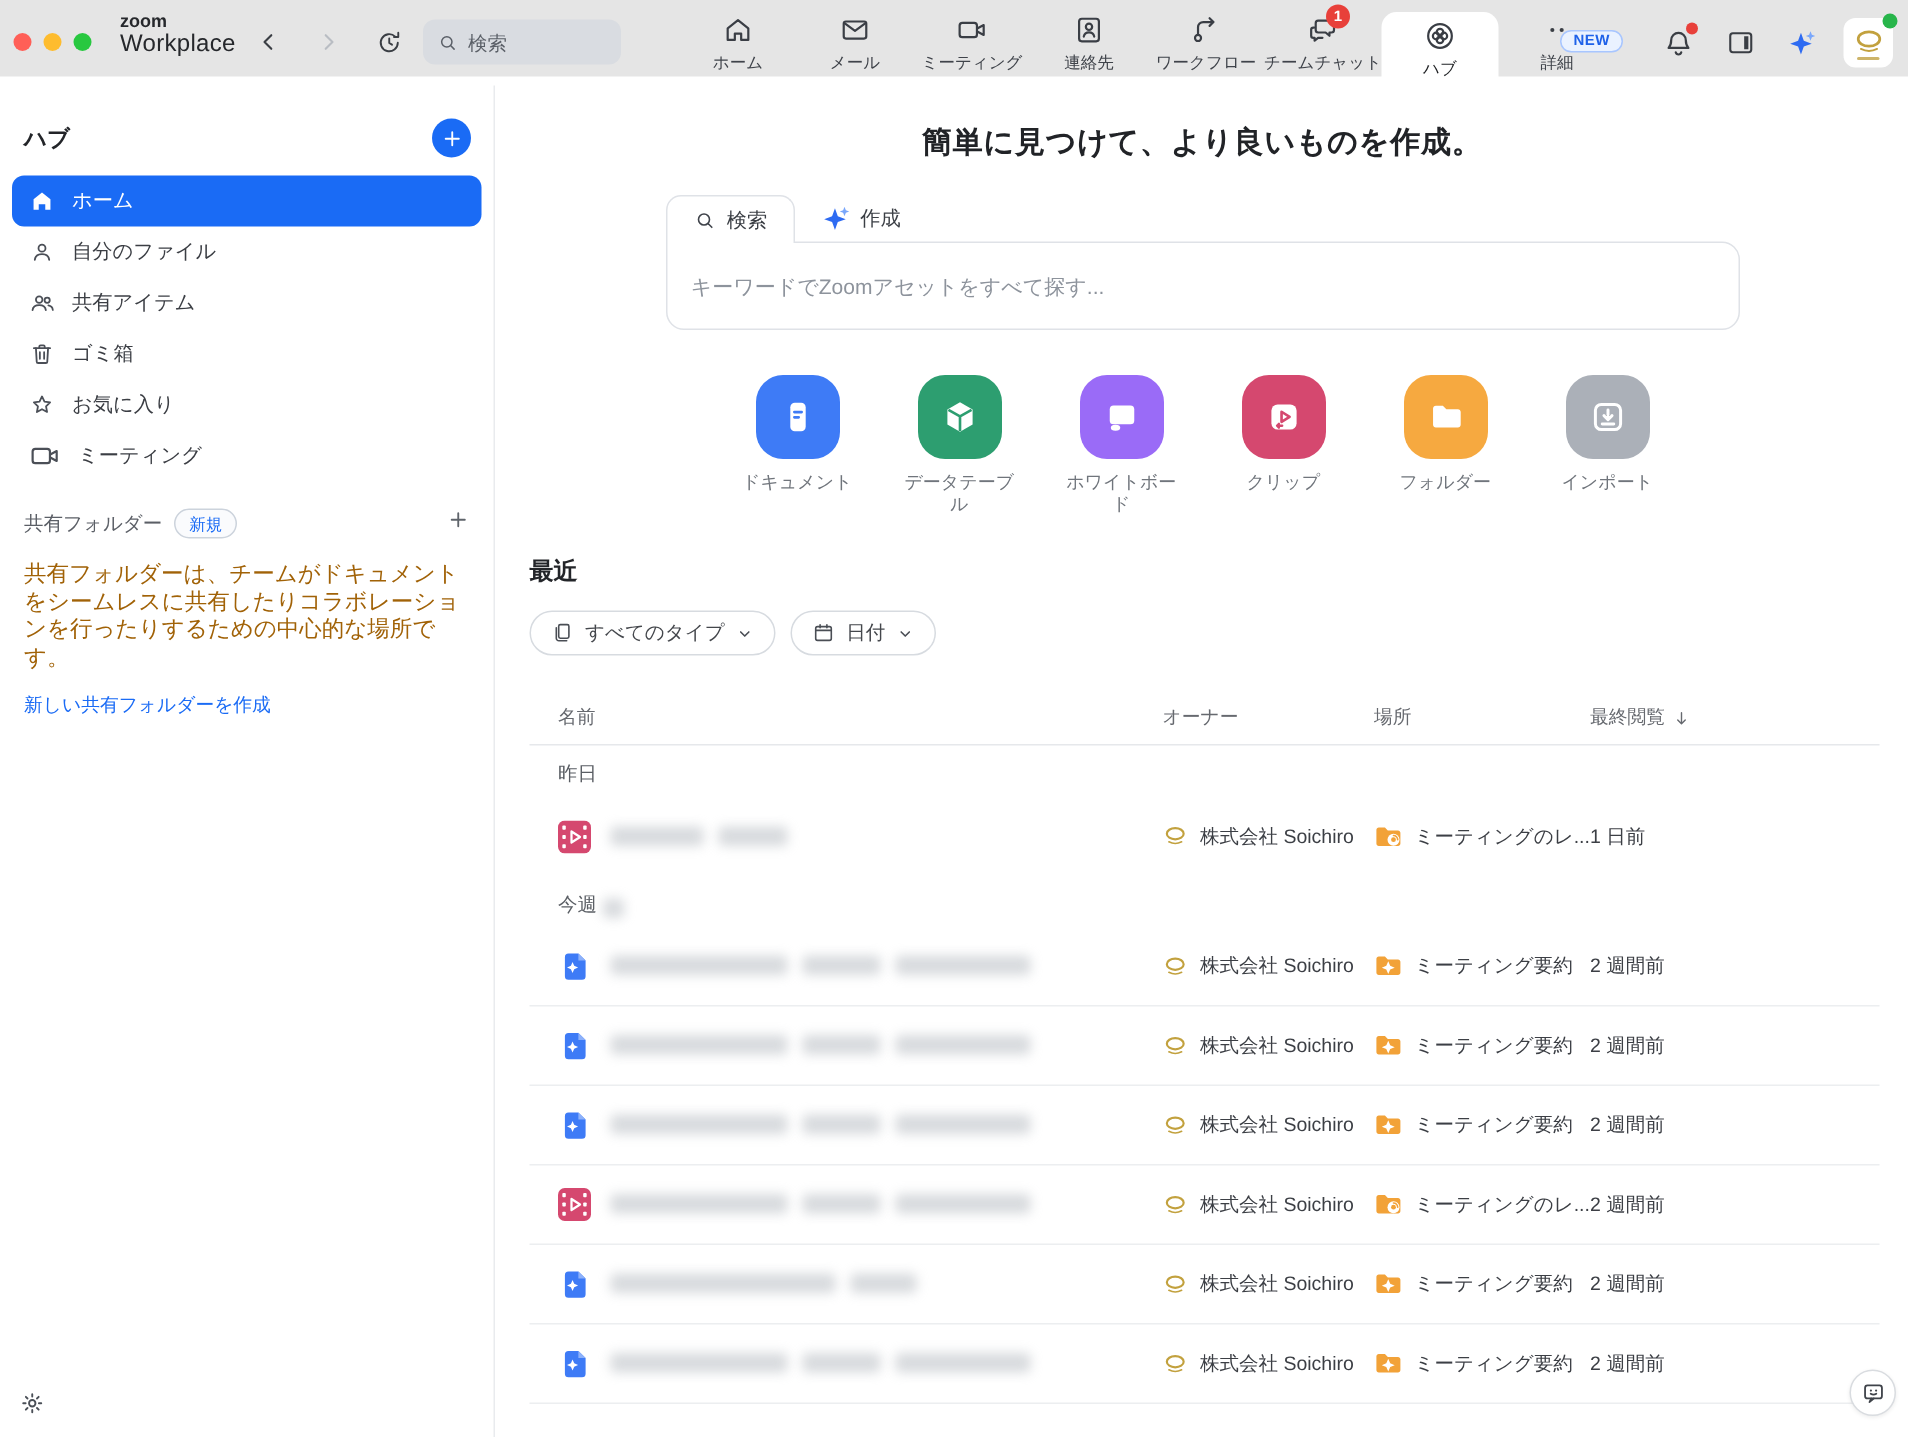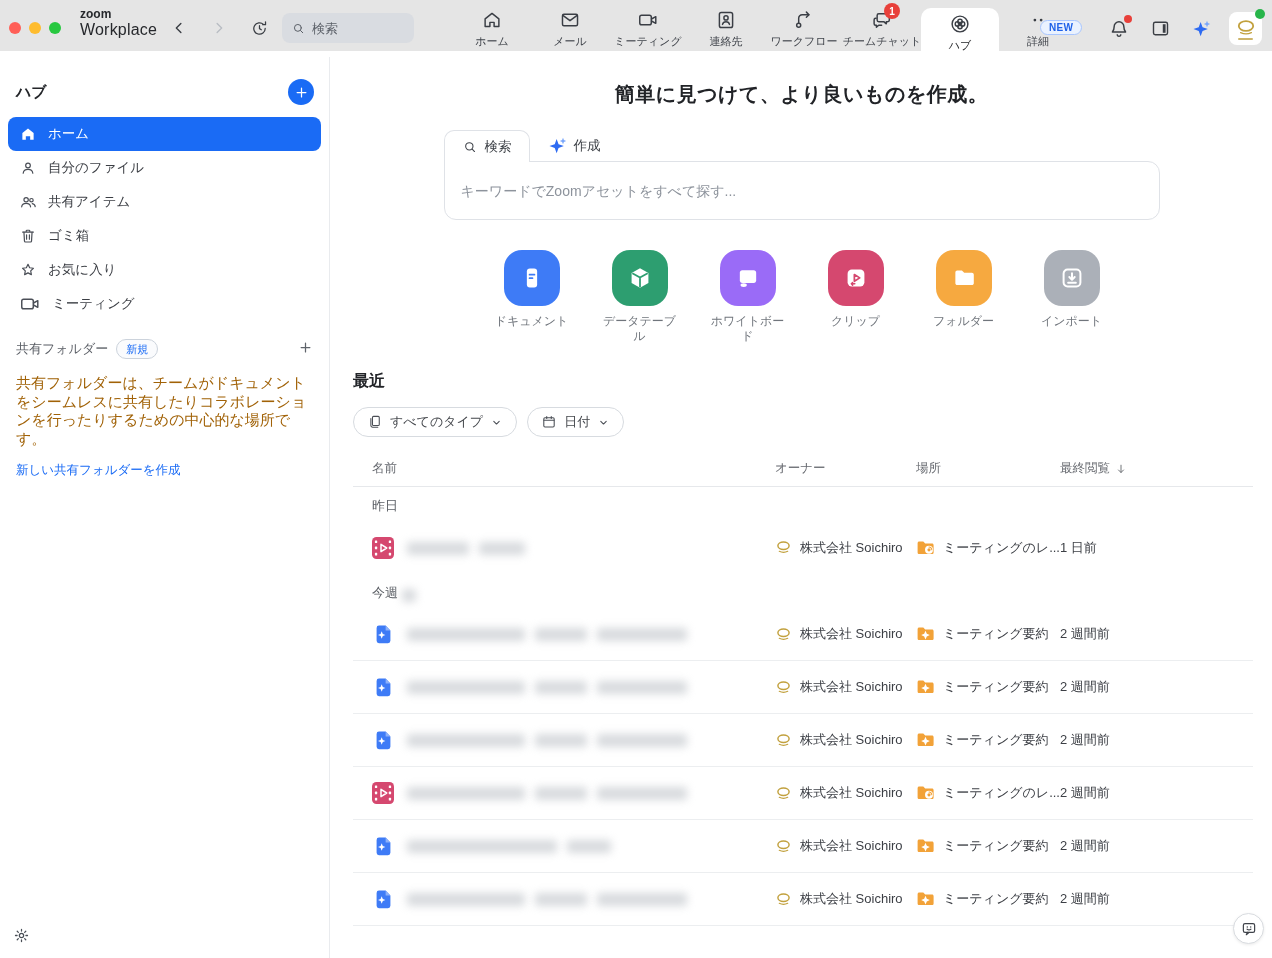--- a/index.html
+++ b/index.html
@@ -90,21 +90,21 @@
   .tile { width:56px; height:56px; border-radius:18px; display:flex; align-items:center; justify-content:center; }
   .tile-label { margin-top:8px; width:84px; font-size:12px; color:#70757c; text-align:center; line-height:15px; }
 
   
   .recent { margin:27px 19px 0 22px; }
   .recent-title { font-size:16px; font-weight:700; color:#232529; }
   .filters { display:flex; gap:10px; margin-top:15px; }
   .pill { height:30px; border:1px solid #d7dbe0; border-radius:16px; display:flex; align-items:center;
     gap:7px; padding:0 13px; font-size:13px; color:#44474c; background:#fff; white-space:nowrap; }
   .pill .ic { color:#4a4e55; }
-  .rtable { margin-top:23px; }
+  .rtable { margin-top:33px; }
   .thead, .row { display:grid; grid-template-columns:422px 141px 144px 1fr; align-items:center; }
   .thead { font-size:12.5px; color:#66696f; padding-bottom:9px; border-bottom:1px solid #e6e8eb; }
   .thead .th:first-child { padding-left:19px; }
   .th { display:flex; align-items:center; gap:4px; }
   .group-label { font-size:13px; color:#5a5e64; padding:10px 0 6px 19px; display:flex; align-items:flex-end; gap:4px; }
   .row { height:53px; }
   .g-divided .row { border-bottom:1px solid #eceef0; }
   .name-cell { display:flex; align-items:center; gap:13px; padding-left:19px; }
   .blur-seg { height:13px; border-radius:3px; background:#b7bcc2; filter:blur(4px); opacity:.55;
     display:inline-block; margin-right:10px; vertical-align:middle; }

